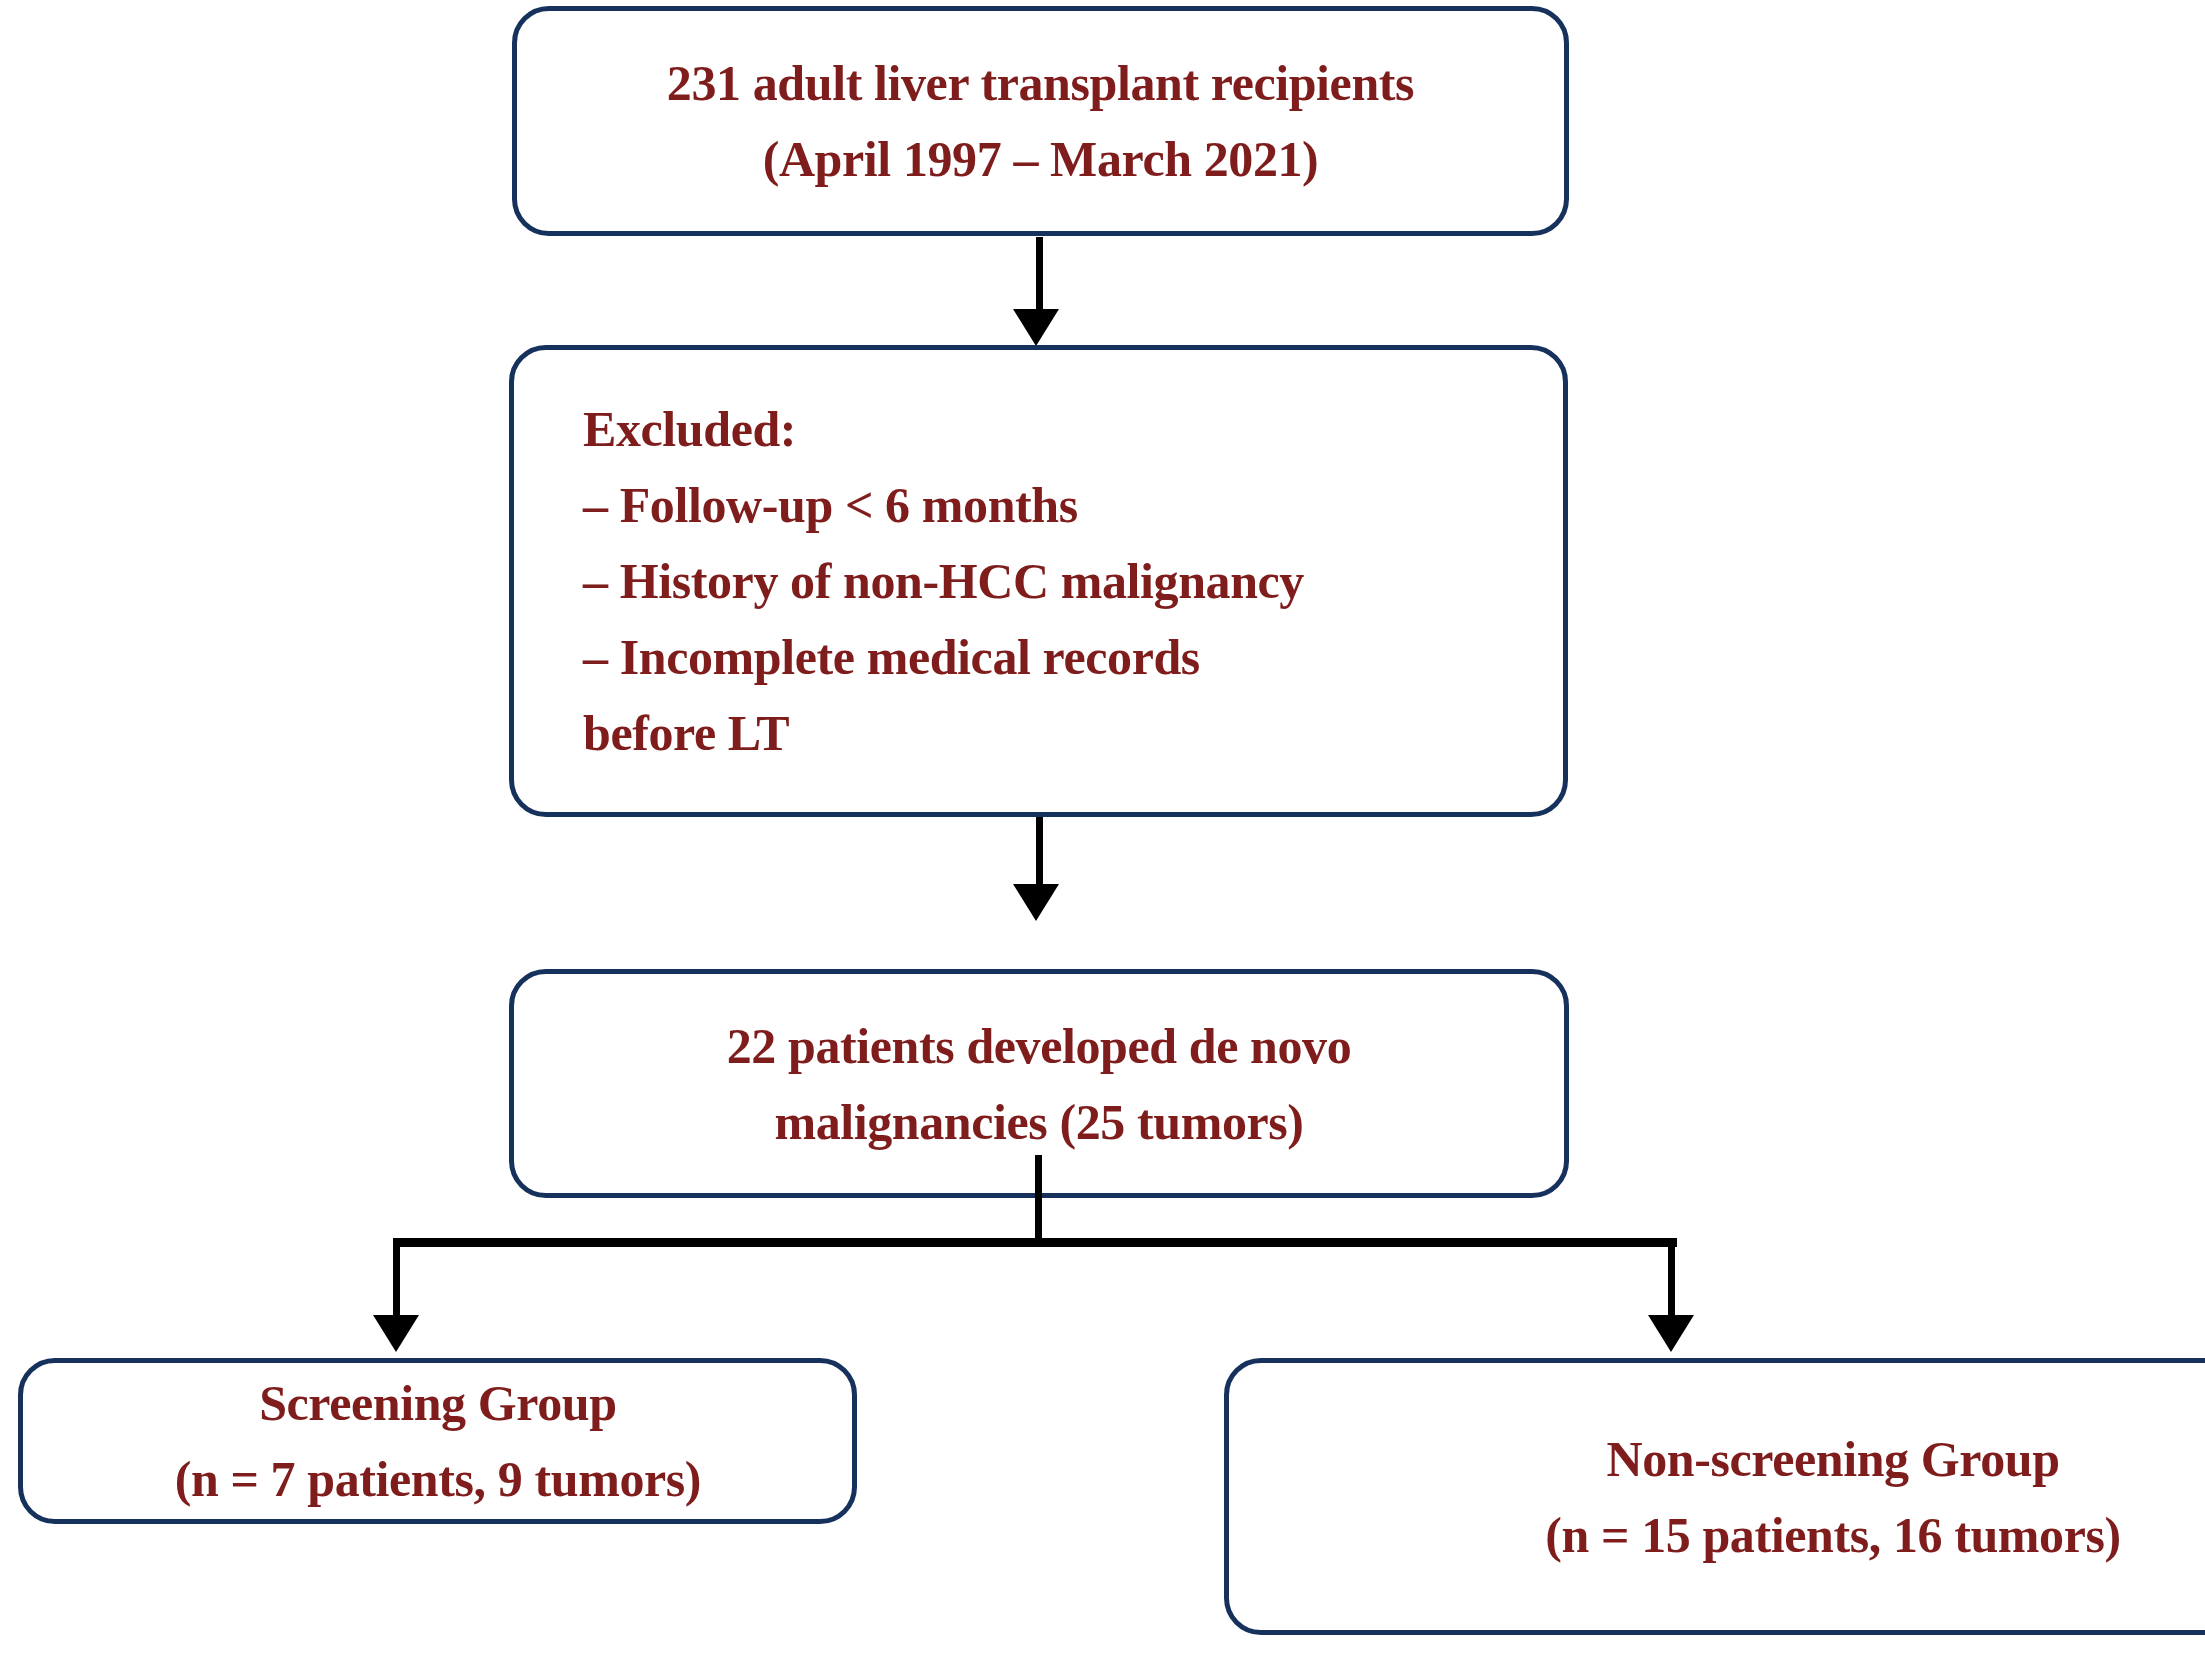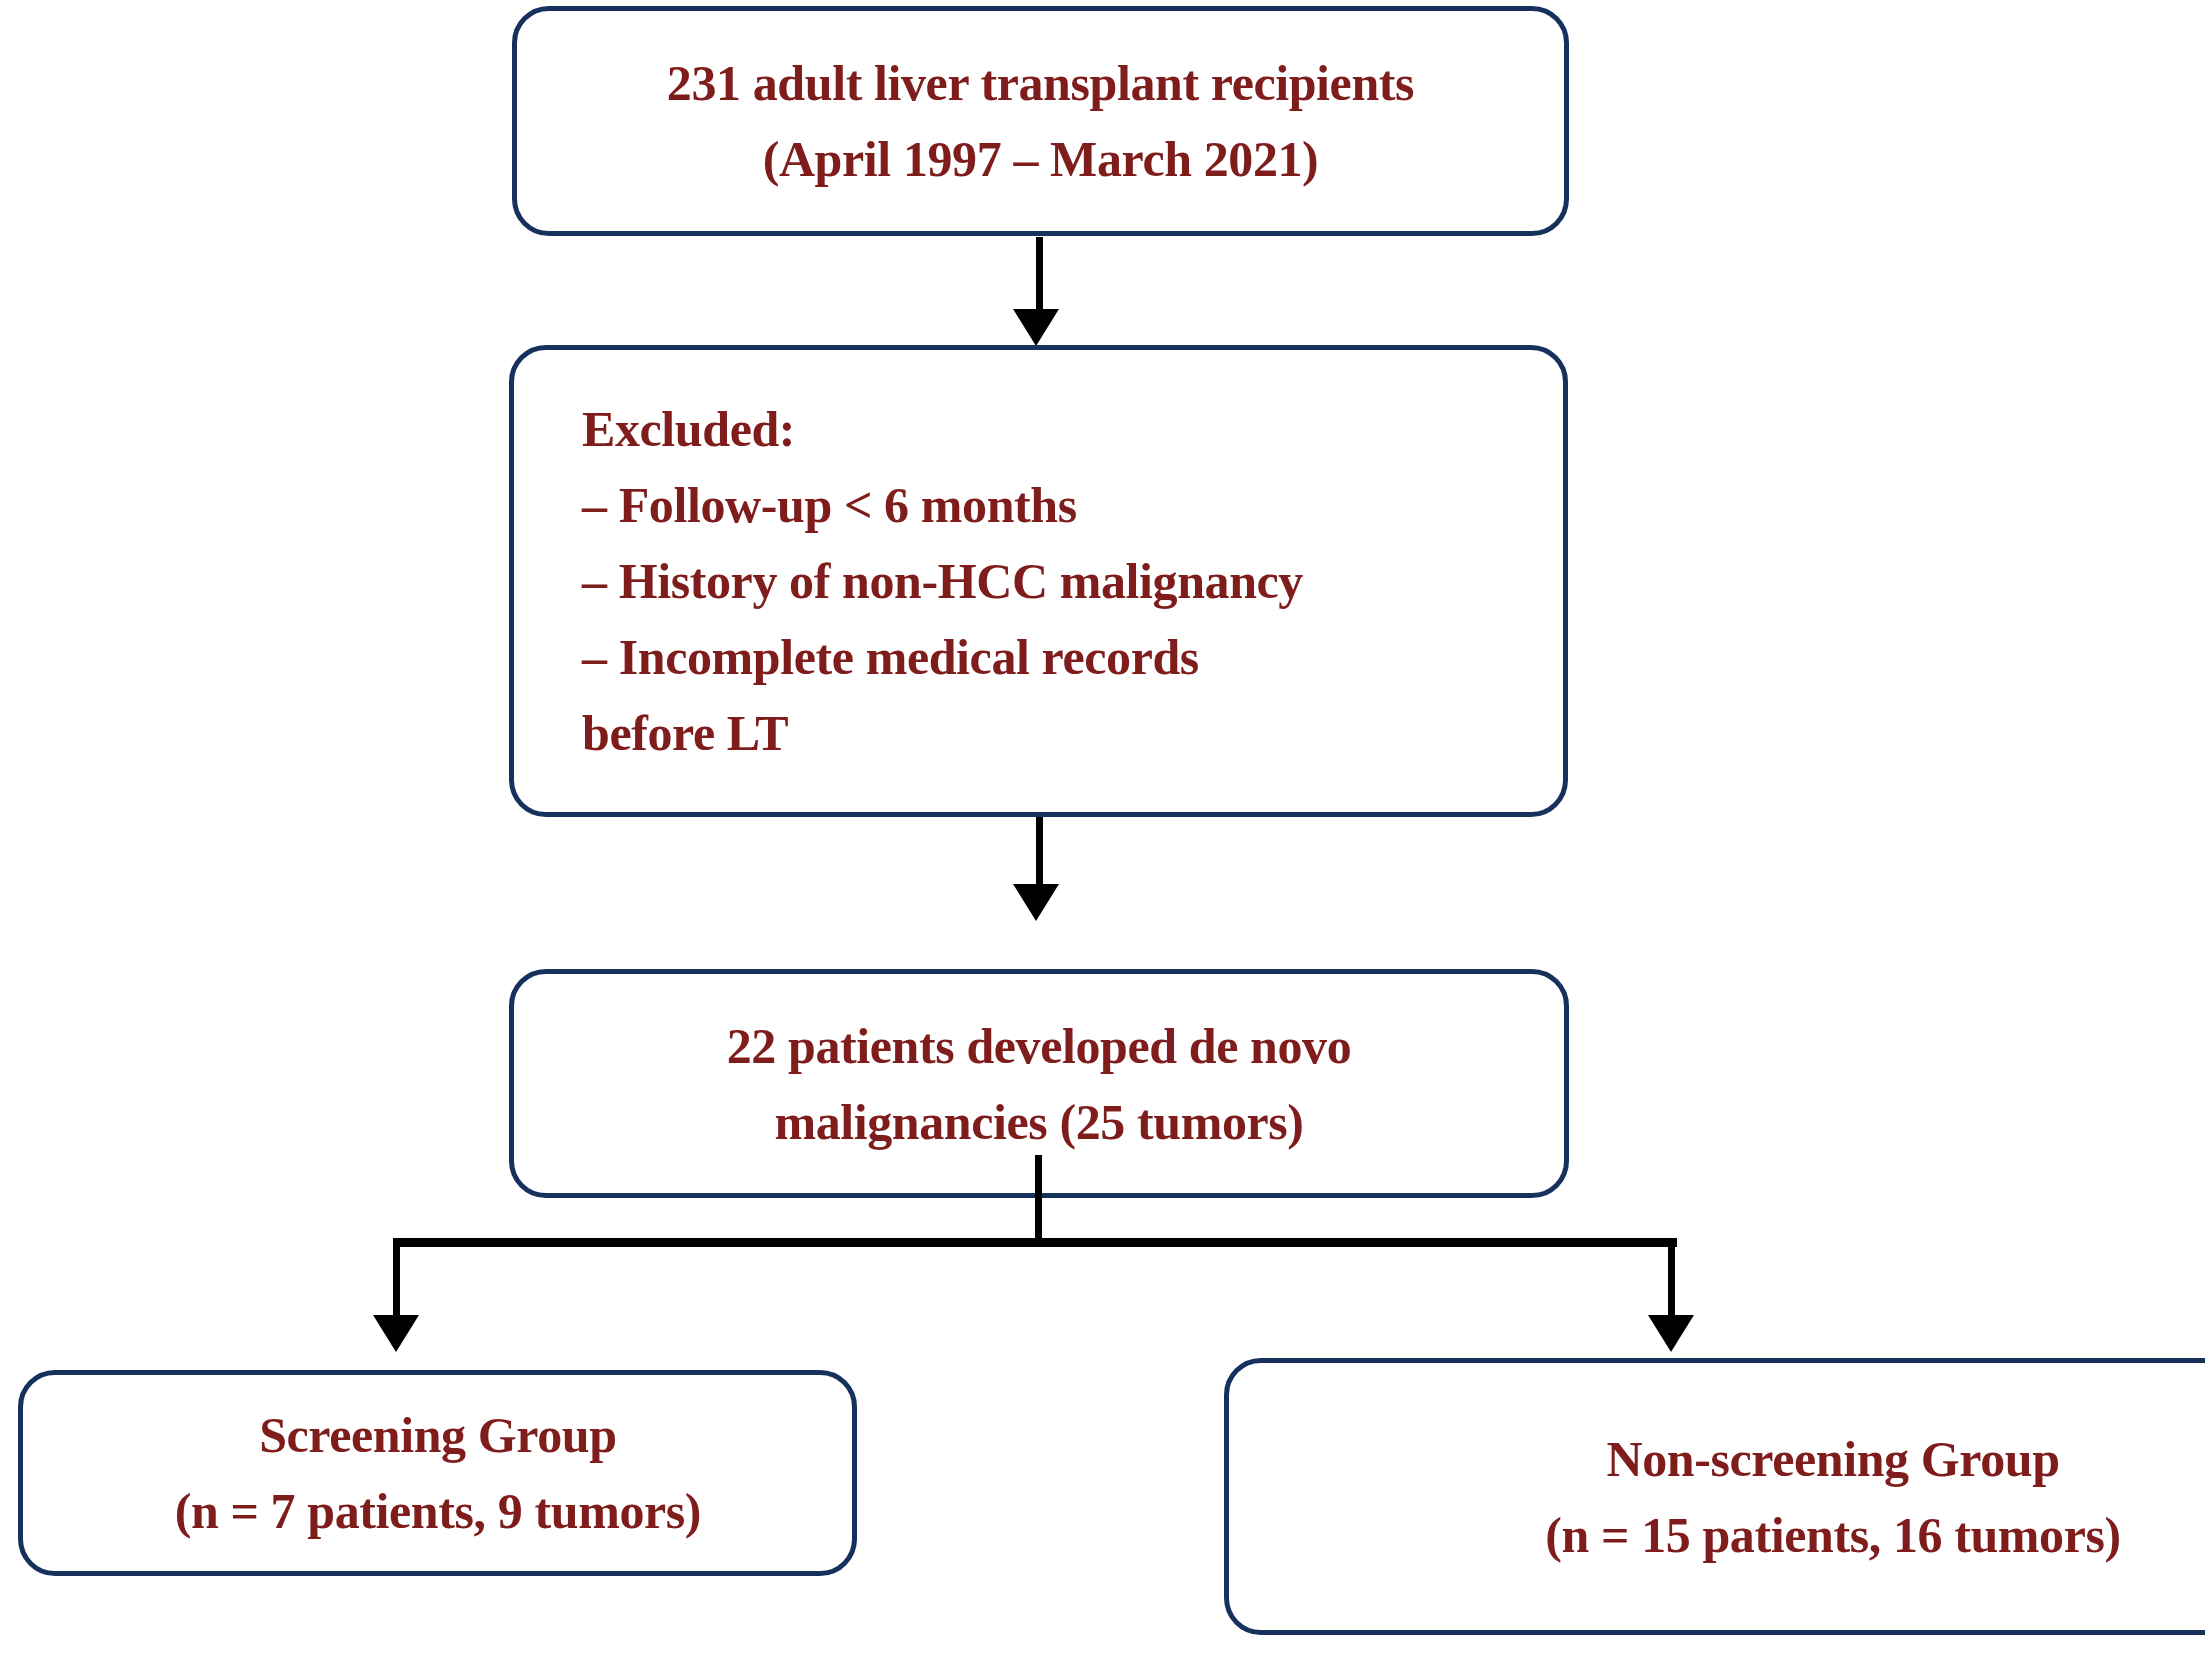--- a/index.html
+++ b/index.html
@@ -26,27 +26,27 @@
     justify-content: center;
     font-weight: bold;
     color: #7f1d1d;
     font-size: 50px;
     line-height: 1.52;
     letter-spacing: -0.4px;
   }
   .node.centered { align-items: center; text-align: center; }
   .node.lefted { align-items: flex-start; text-align: left; }
   .node .line { width: 100%; }
-  .node.lefted .line { padding-left: 48px; margin-left: 20px; }
+  .node.lefted .line { padding-left: 69px; }
 
   
   #node-cohort        { left: 512px;  top: 6.4px;    width: 1057px; height: 230px; }
   #node-excluded      { left: 509px;  top: 345px;  width: 1059px; height: 472px; padding: 14.4px 0; }
   #node-denovo        { left: 509px;  top: 926px; width: 1060px; height: 229px; margin-top: 43px; }
-  #node-screening     { left: 18.4px;   top: 1358px; width: 839px; height: 206px; margin-top: 12px; }
+  #node-screening     { left: 18.4px;   top: 1358px; width: 839px; height: 166px; }
   #node-nonscreening  { left: 1224px; top: 1358px; width: 1218px; height: 277px; }
 
   
   .conn {
     position: absolute;
     background: #000000;
   }
   .vline { width: 7.2px; }
   .hline { height: 8.8px; }
   .arrowhead {

